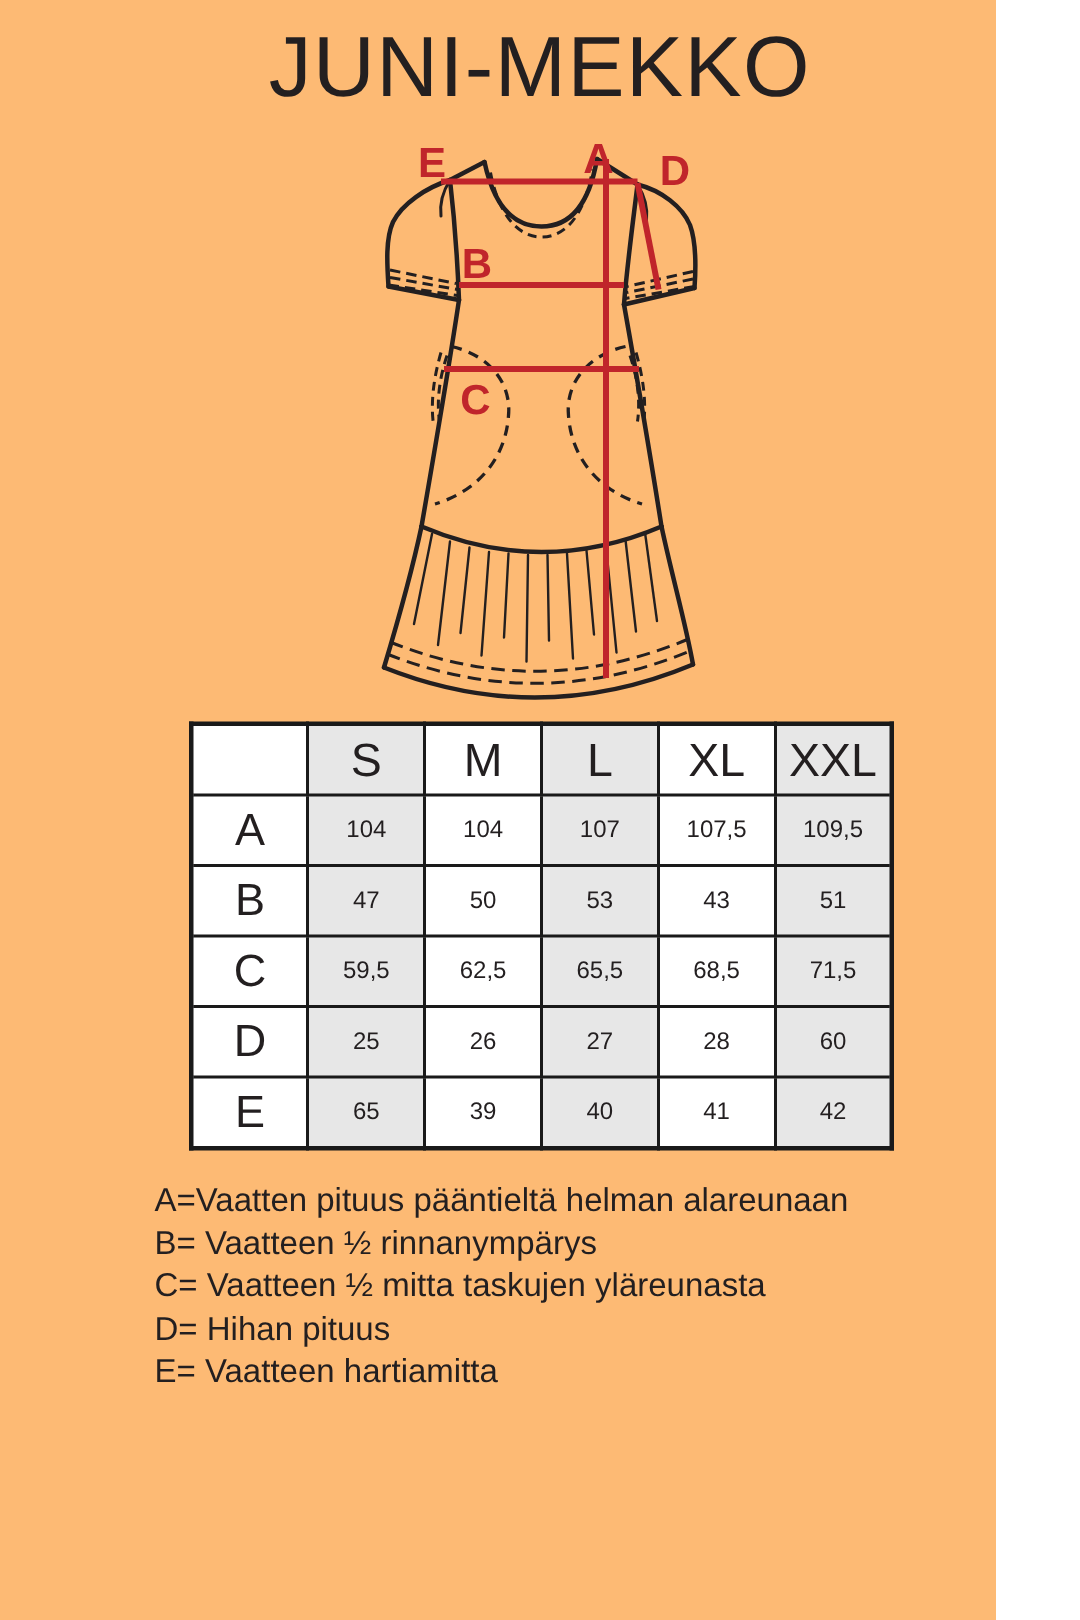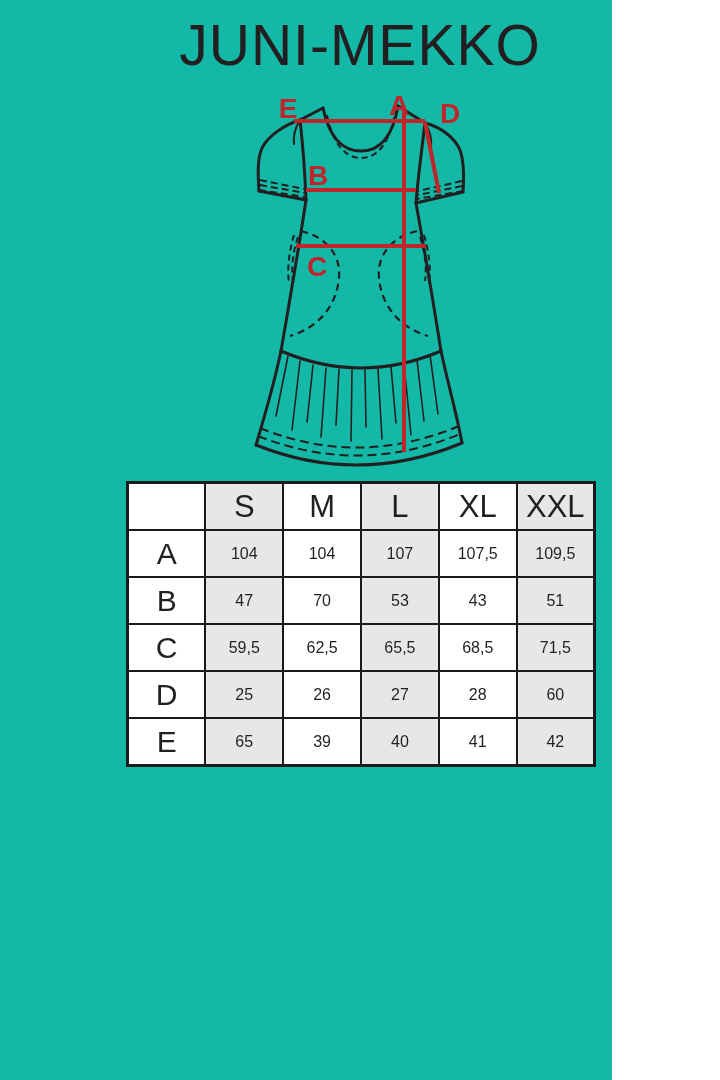--- a/index.html
+++ b/index.html
@@ -1,17 +1,17 @@
 <!DOCTYPE html>
 <html><head>
 <meta charset="utf-8">
 <style>
   html,body{margin:0;padding:0;background:#ffffff;}
   .page{
-    position:relative;width:612px;height:1080px;background:#14b8a6;overflow:hidden;
+    position:relative;width:664px;height:1080px;background:#fdba74;overflow:hidden;
     font-family:"Liberation Sans", sans-serif;color:#231f20;
   }
   .title{
     position:absolute;top:12px;left:0;width:720px;margin:0;
     text-align:center;font-size:57px;font-weight:500;letter-spacing:1px;color:#231f20;
   }
   .dress-svg{position:absolute;left:236px;top:84px;width:246px;height:392px;}
 
   table.size-table{
     position:absolute;left:126px;top:481px;width:470px;
@@ -132,21 +132,21 @@
         <th>A</th>
         <td class="g">104</td>
         <td class="w">104</td>
         <td class="g">107</td>
         <td class="w">107,5</td>
         <td class="g">109,5</td>
       </tr>
       <tr>
         <th>B</th>
         <td class="g">47</td>
-        <td class="w">70</td>
+        <td class="w">50</td>
         <td class="g">53</td>
         <td class="w">43</td>
         <td class="g">51</td>
       </tr>
       <tr>
         <th>C</th>
         <td class="g">59,5</td>
         <td class="w">62,5</td>
         <td class="g">65,5</td>
         <td class="w">68,5</td>
@@ -164,15 +164,22 @@
         <th>E</th>
         <td class="g">65</td>
         <td class="w">39</td>
         <td class="g">40</td>
         <td class="w">41</td>
         <td class="g">42</td>
       </tr>
     </tbody>
   </table>
 
+  <div class="legend">
+    <div class="legend-line">A=Vaatten pituus pääntieltä helman alareunaan</div>
+    <div class="legend-line">B= Vaatteen ½ rinnanympärys</div>
+    <div class="legend-line">C= Vaatteen ½ mitta taskujen yläreunasta</div>
+    <div class="legend-line">D= Hihan pituus</div>
+    <div class="legend-line">E= Vaatteen hartiamitta</div>
+  </div>
 
 
 </div>
 
 </body></html>

